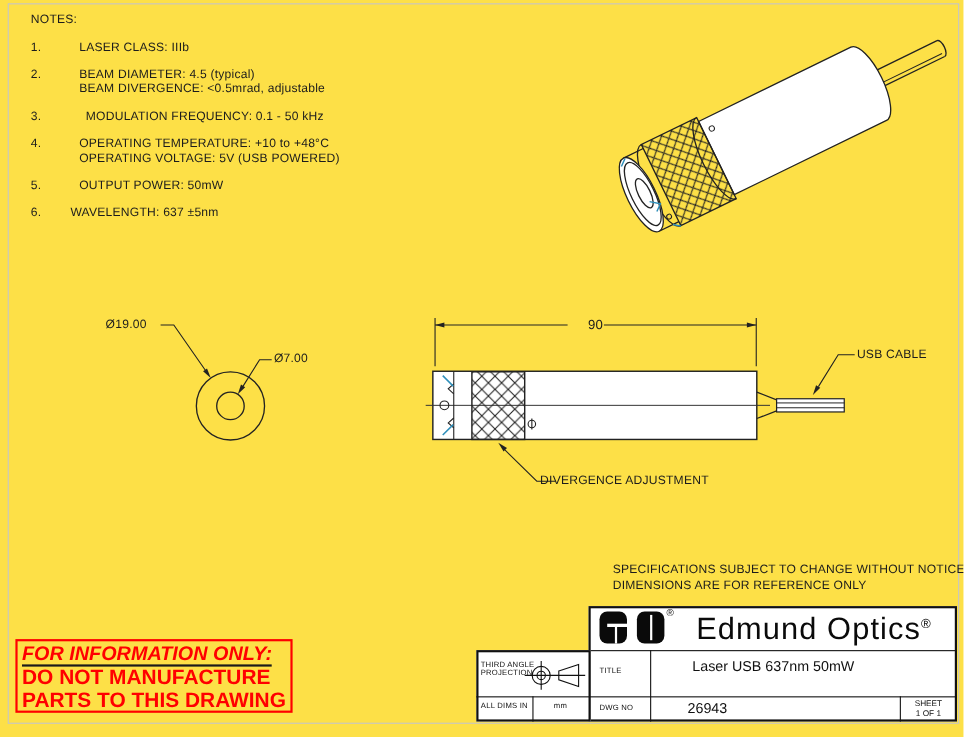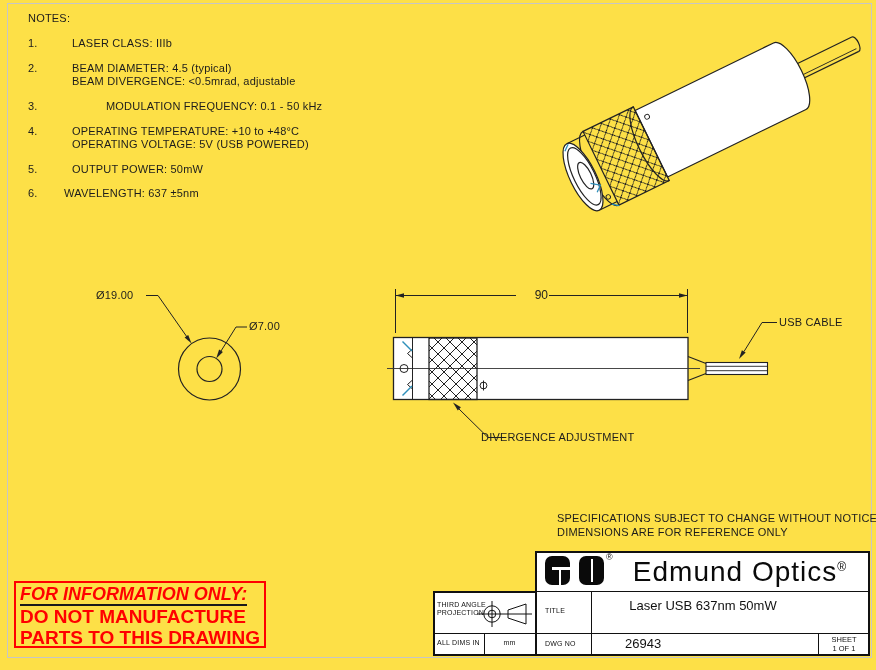--- a/index.html
+++ b/index.html
@@ -38,21 +38,21 @@
     <span class="t note" style="left:28px;top:12px;">NOTES:</span>
 
     <span class="t note" style="left:28px;top:37px;">1.</span>
     <span class="t note" style="left:72px;top:37px;">LASER CLASS: IIIb</span>
 
     <span class="t note" style="left:28px;top:62px;">2.</span>
     <span class="t note" style="left:72px;top:62px;">BEAM DIAMETER: 4.5 (typical)</span>
     <span class="t note" style="left:72px;top:75px;">BEAM DIVERGENCE: &lt;0.5mrad, adjustable</span>
 
     <span class="t note" style="left:28px;top:100px;">3.</span>
-    <span class="t note" style="left:84px;top:100px;padding-left:22px;">MODULATION FREQUENCY: 0.1 - 50 kHz</span>
+    <span class="t note" style="left:56px;top:100px;padding-left:22px;">MODULATION FREQUENCY: 0.1 - 50 kHz</span>
 
     <span class="t note" style="left:28px;top:125px;">4.</span>
     <span class="t note" style="left:72px;top:125px;">OPERATING TEMPERATURE: +10 to +48°C</span>
     <span class="t note" style="left:72px;top:138px;">OPERATING VOLTAGE: 5V (USB POWERED)</span>
 
     <span class="t note" style="left:28px;top:163px;">5.</span>
     <span class="t note" style="left:72px;top:163px;">OUTPUT POWER: 50mW</span>
 
     <span class="t note" style="left:28px;top:187px;">6.</span>
     <span class="t note" style="left:64px;top:187px;">WAVELENGTH: 637 ±5nm</span>
@@ -145,21 +145,21 @@
 
       <polyline points="505,437.5 488,437.5 459,409" stroke-width="1"></polyline>
       <polygon points="453,402.5 460.9,407.3 457.8,410.4" fill="#222" stroke="none"></polygon>
     </g>
   </svg>
 
   <span class="t dimlbl" style="left:96px;top:289px;">Ø19.00</span>
   <span class="t dimlbl" style="left:249px;top:320px;">Ø7.00</span>
   <span class="t" style="left:518px;top:288px;width:30px;text-align:right;font-size:12px;">90</span>
   <span class="t dimlbl" style="left:779px;top:316px;">USB CABLE</span>
-  <span class="t dimlbl" style="left:481px;top:431px;">DIVERGENCE ADJUSTMENT</span>
+  <span class="t dimlbl" style="left:491px;top:431px;">DIVERGENCE ADJUSTMENT</span>
 
   <span class="t specs" style="left:557px;top:512px;">SPECIFICATIONS SUBJECT TO CHANGE WITHOUT NOTICE</span>
   <span class="t specs" style="left:557px;top:526px;">DIMENSIONS ARE FOR REFERENCE ONLY</span>
 
   <div class="warn-box">
     <span class="warn-l1">FOR INFORMATION ONLY:</span><br>
     <span class="warn-l2">DO NOT MANUFACTURE</span><br>
     <span class="warn-l2">PARTS TO THIS DRAWING</span>
   </div>
 

